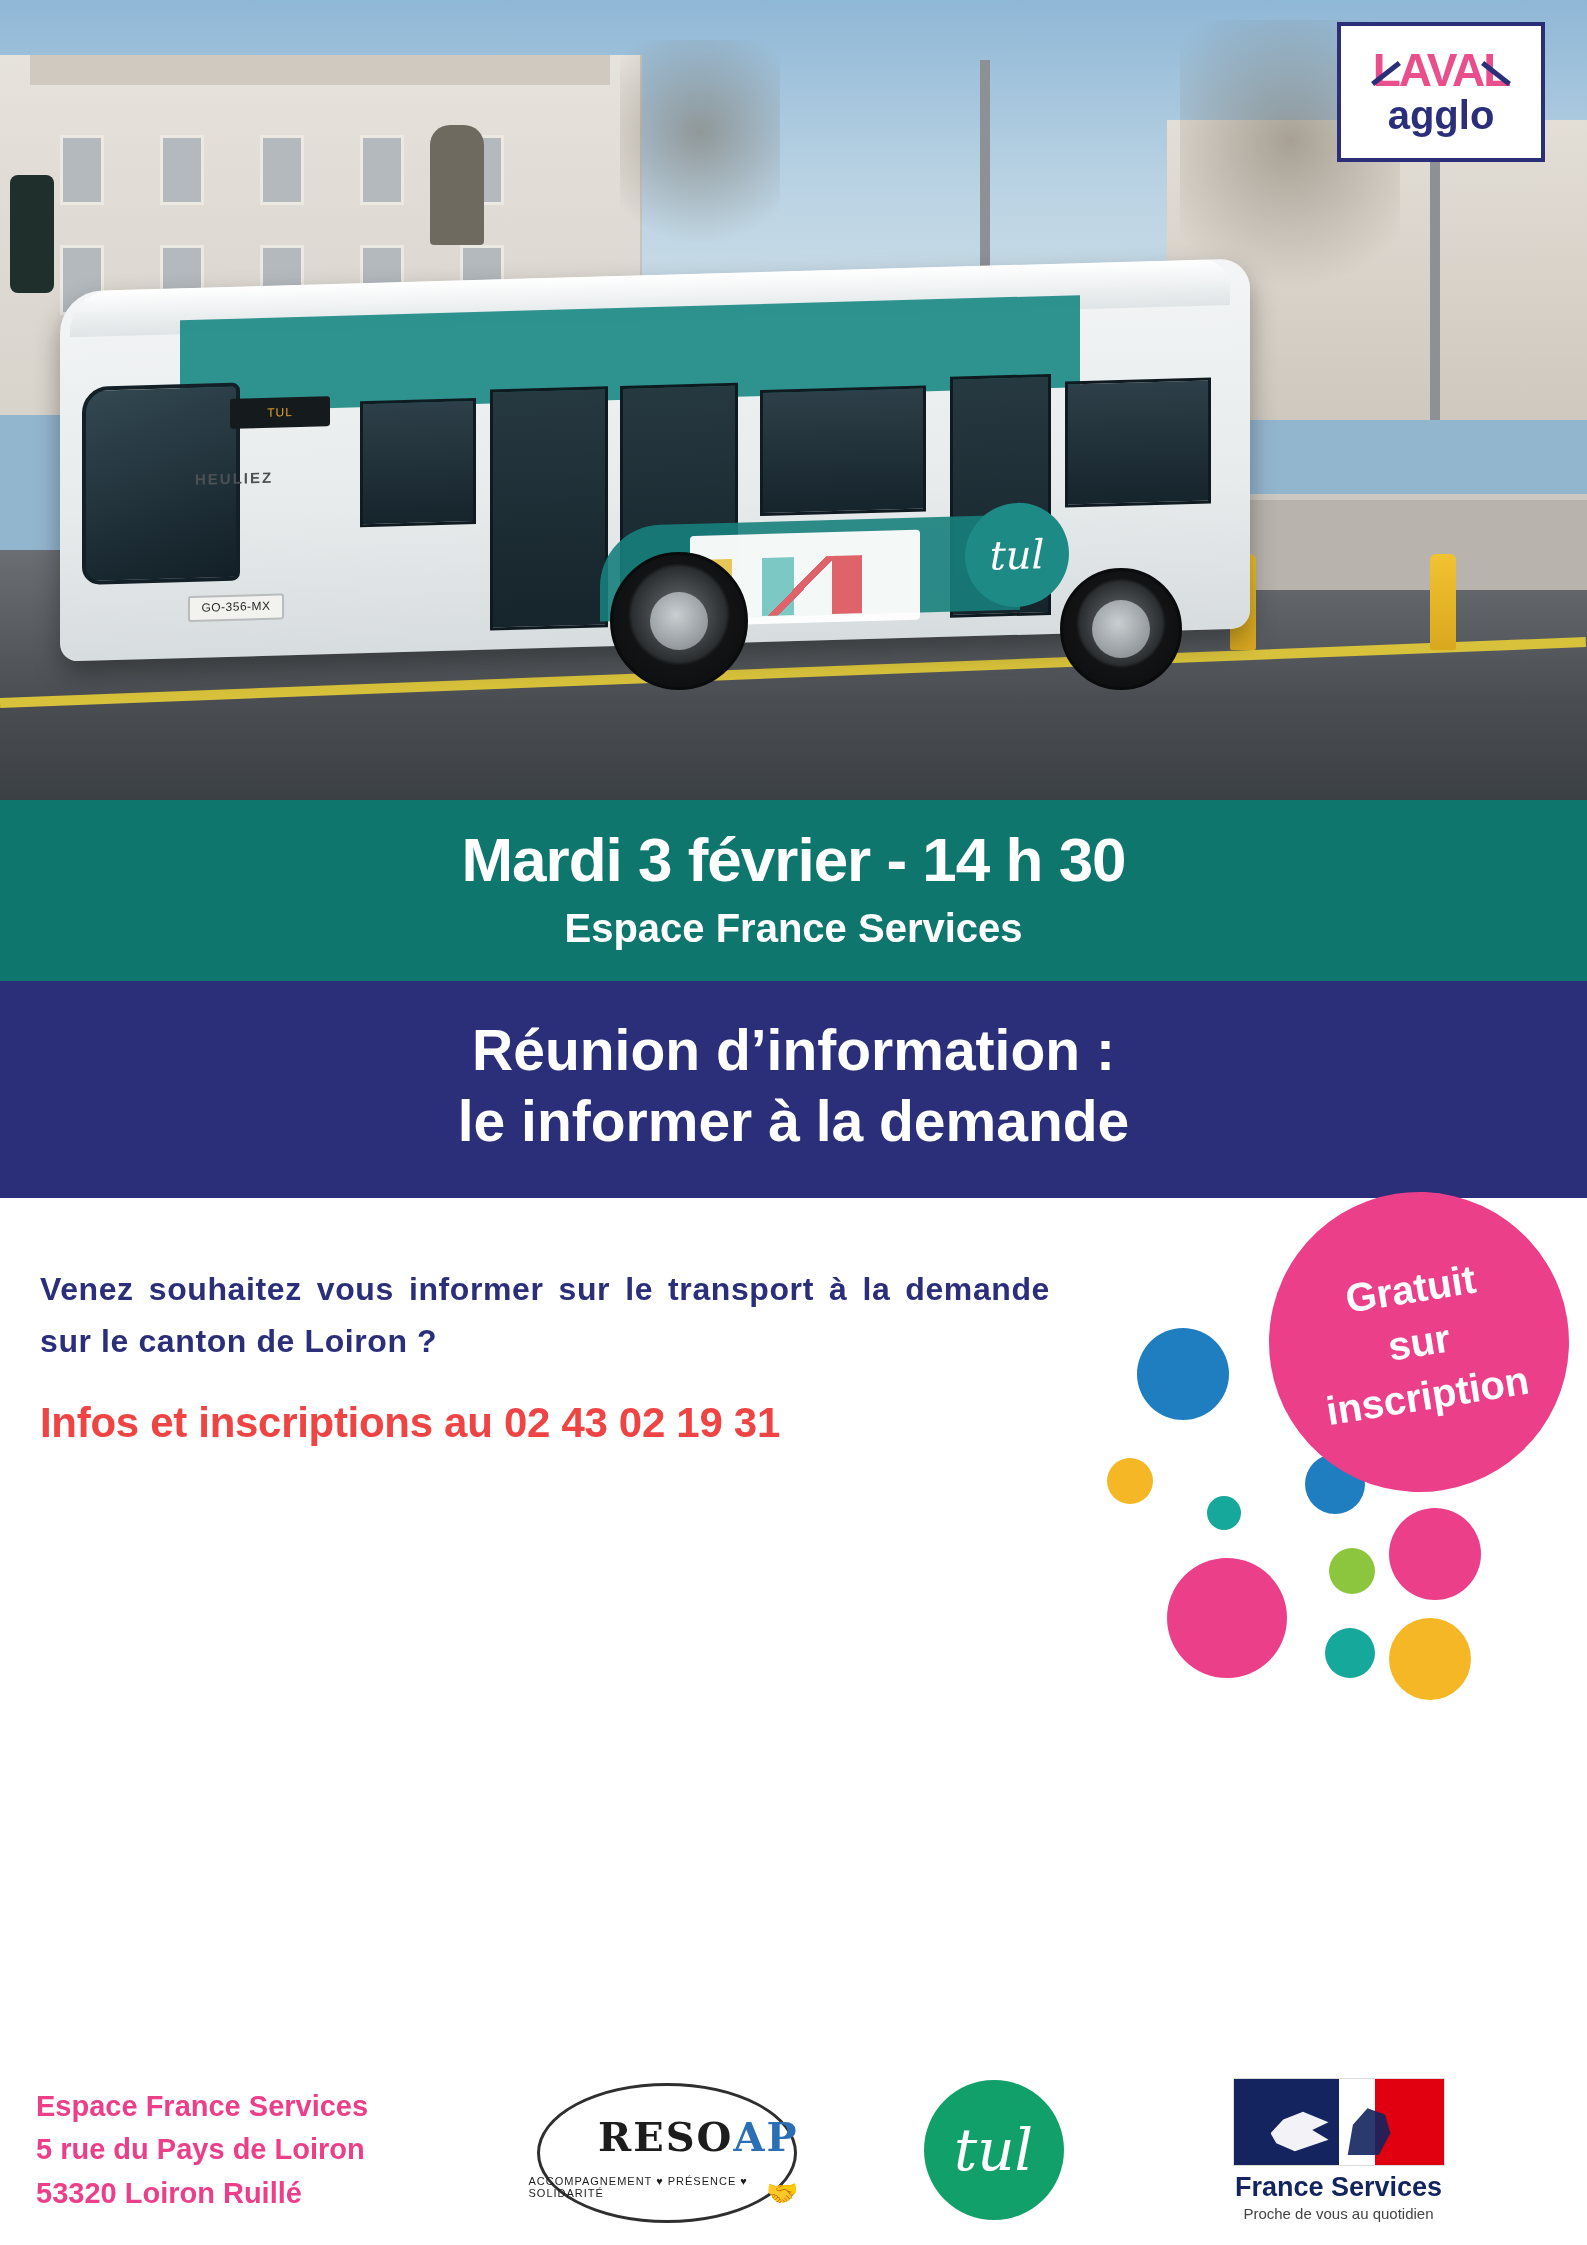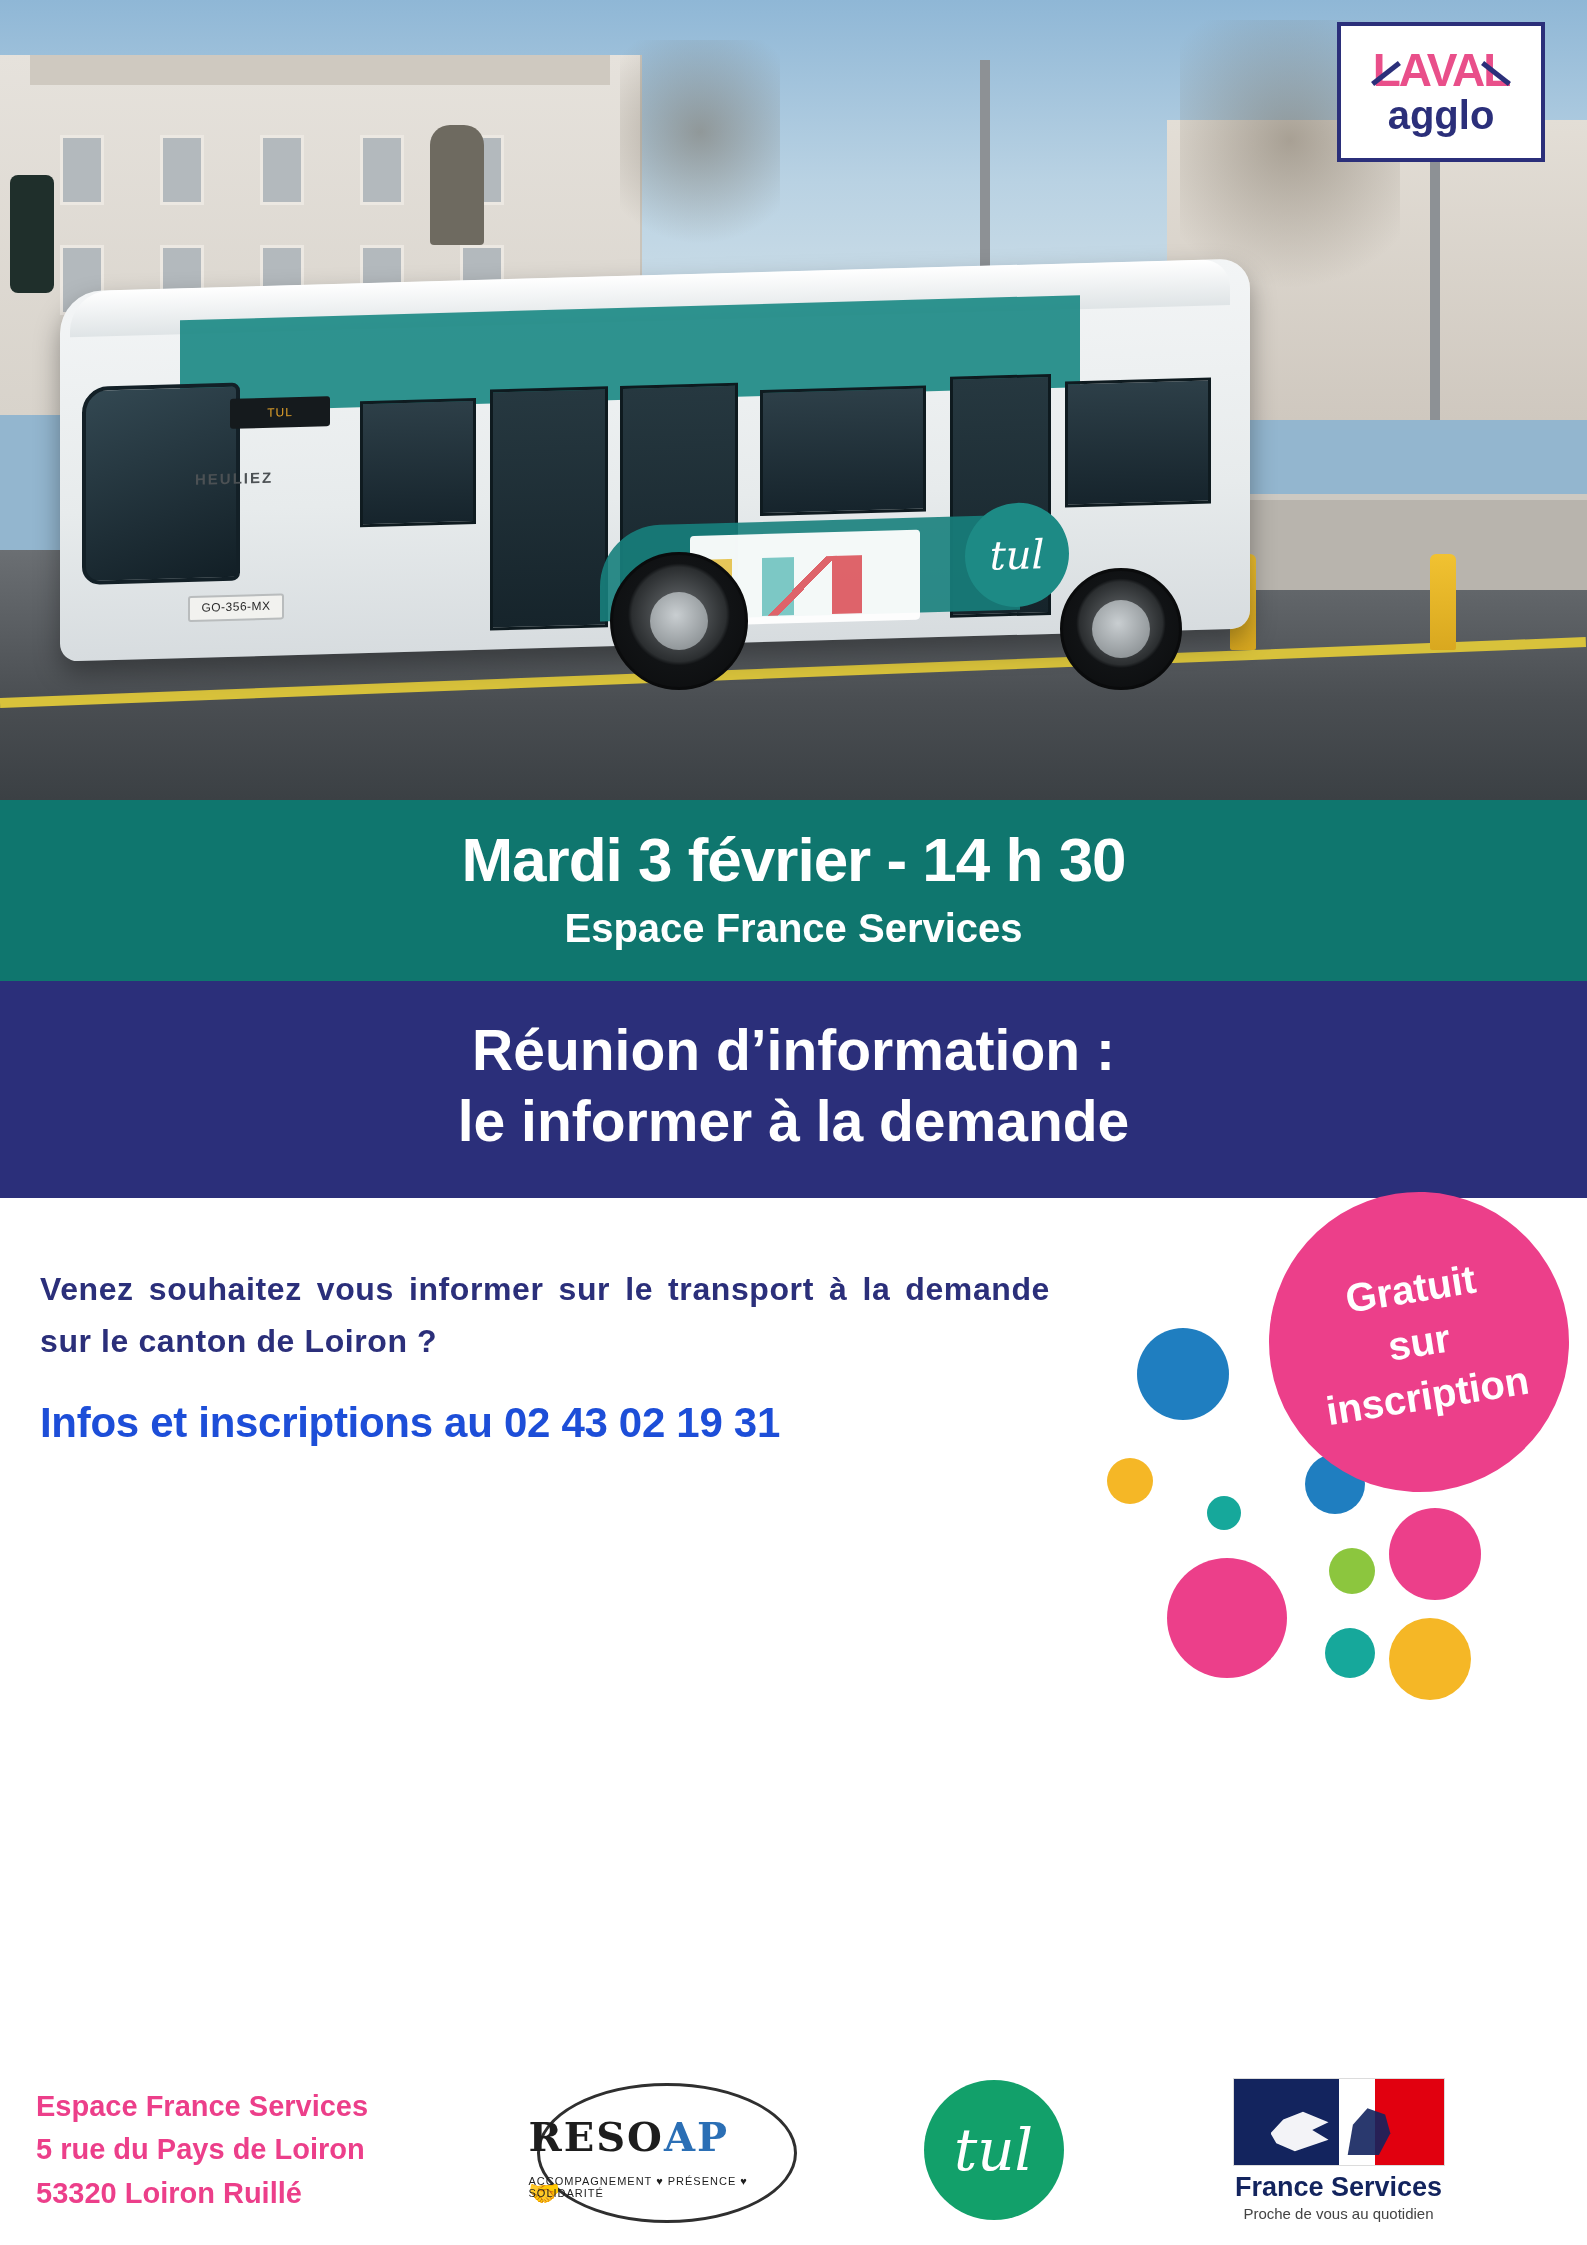--- a/index.html
+++ b/index.html
@@ -293,21 +293,21 @@
   }
   .para.justified {
     text-align: justify;
     text-align-last: left;
     letter-spacing: .6px;
   }
   .para.second {
     margin-top: 6px;
   }
   .infos {
-    color: #1d4ed8;
+    color: #ef4444;
     font-size: 42px;
     font-weight: bold;
     margin-top: 20px;
     letter-spacing: -.3px;
   }
 
   
   .dots {
     position: absolute;
     right: 0; top: 10px;
@@ -352,21 +352,21 @@
   .logos {
     flex: 1;
     display: flex;
     align-items: center;
     justify-content: space-around;
   }
   
   .resoap {
     position: relative;
     width: 270px; height: 150px;
-    display: flex; flex-direction: column; align-items: flex-start; justify-content: center;
+    display: flex; flex-direction: column; align-items: flex-end; justify-content: center;
   }
   .resoap .ring {
     position: absolute; left: 8px; top: 8px;
     width: 254px; height: 134px;
     border: 3px solid #2f2f2f;
     border-radius: 50%;
   }
   .resoap .word {
     font-family: "DejaVu Serif", serif;
     font-size: 40px; letter-spacing: 2px; color: #1d1d1d;

